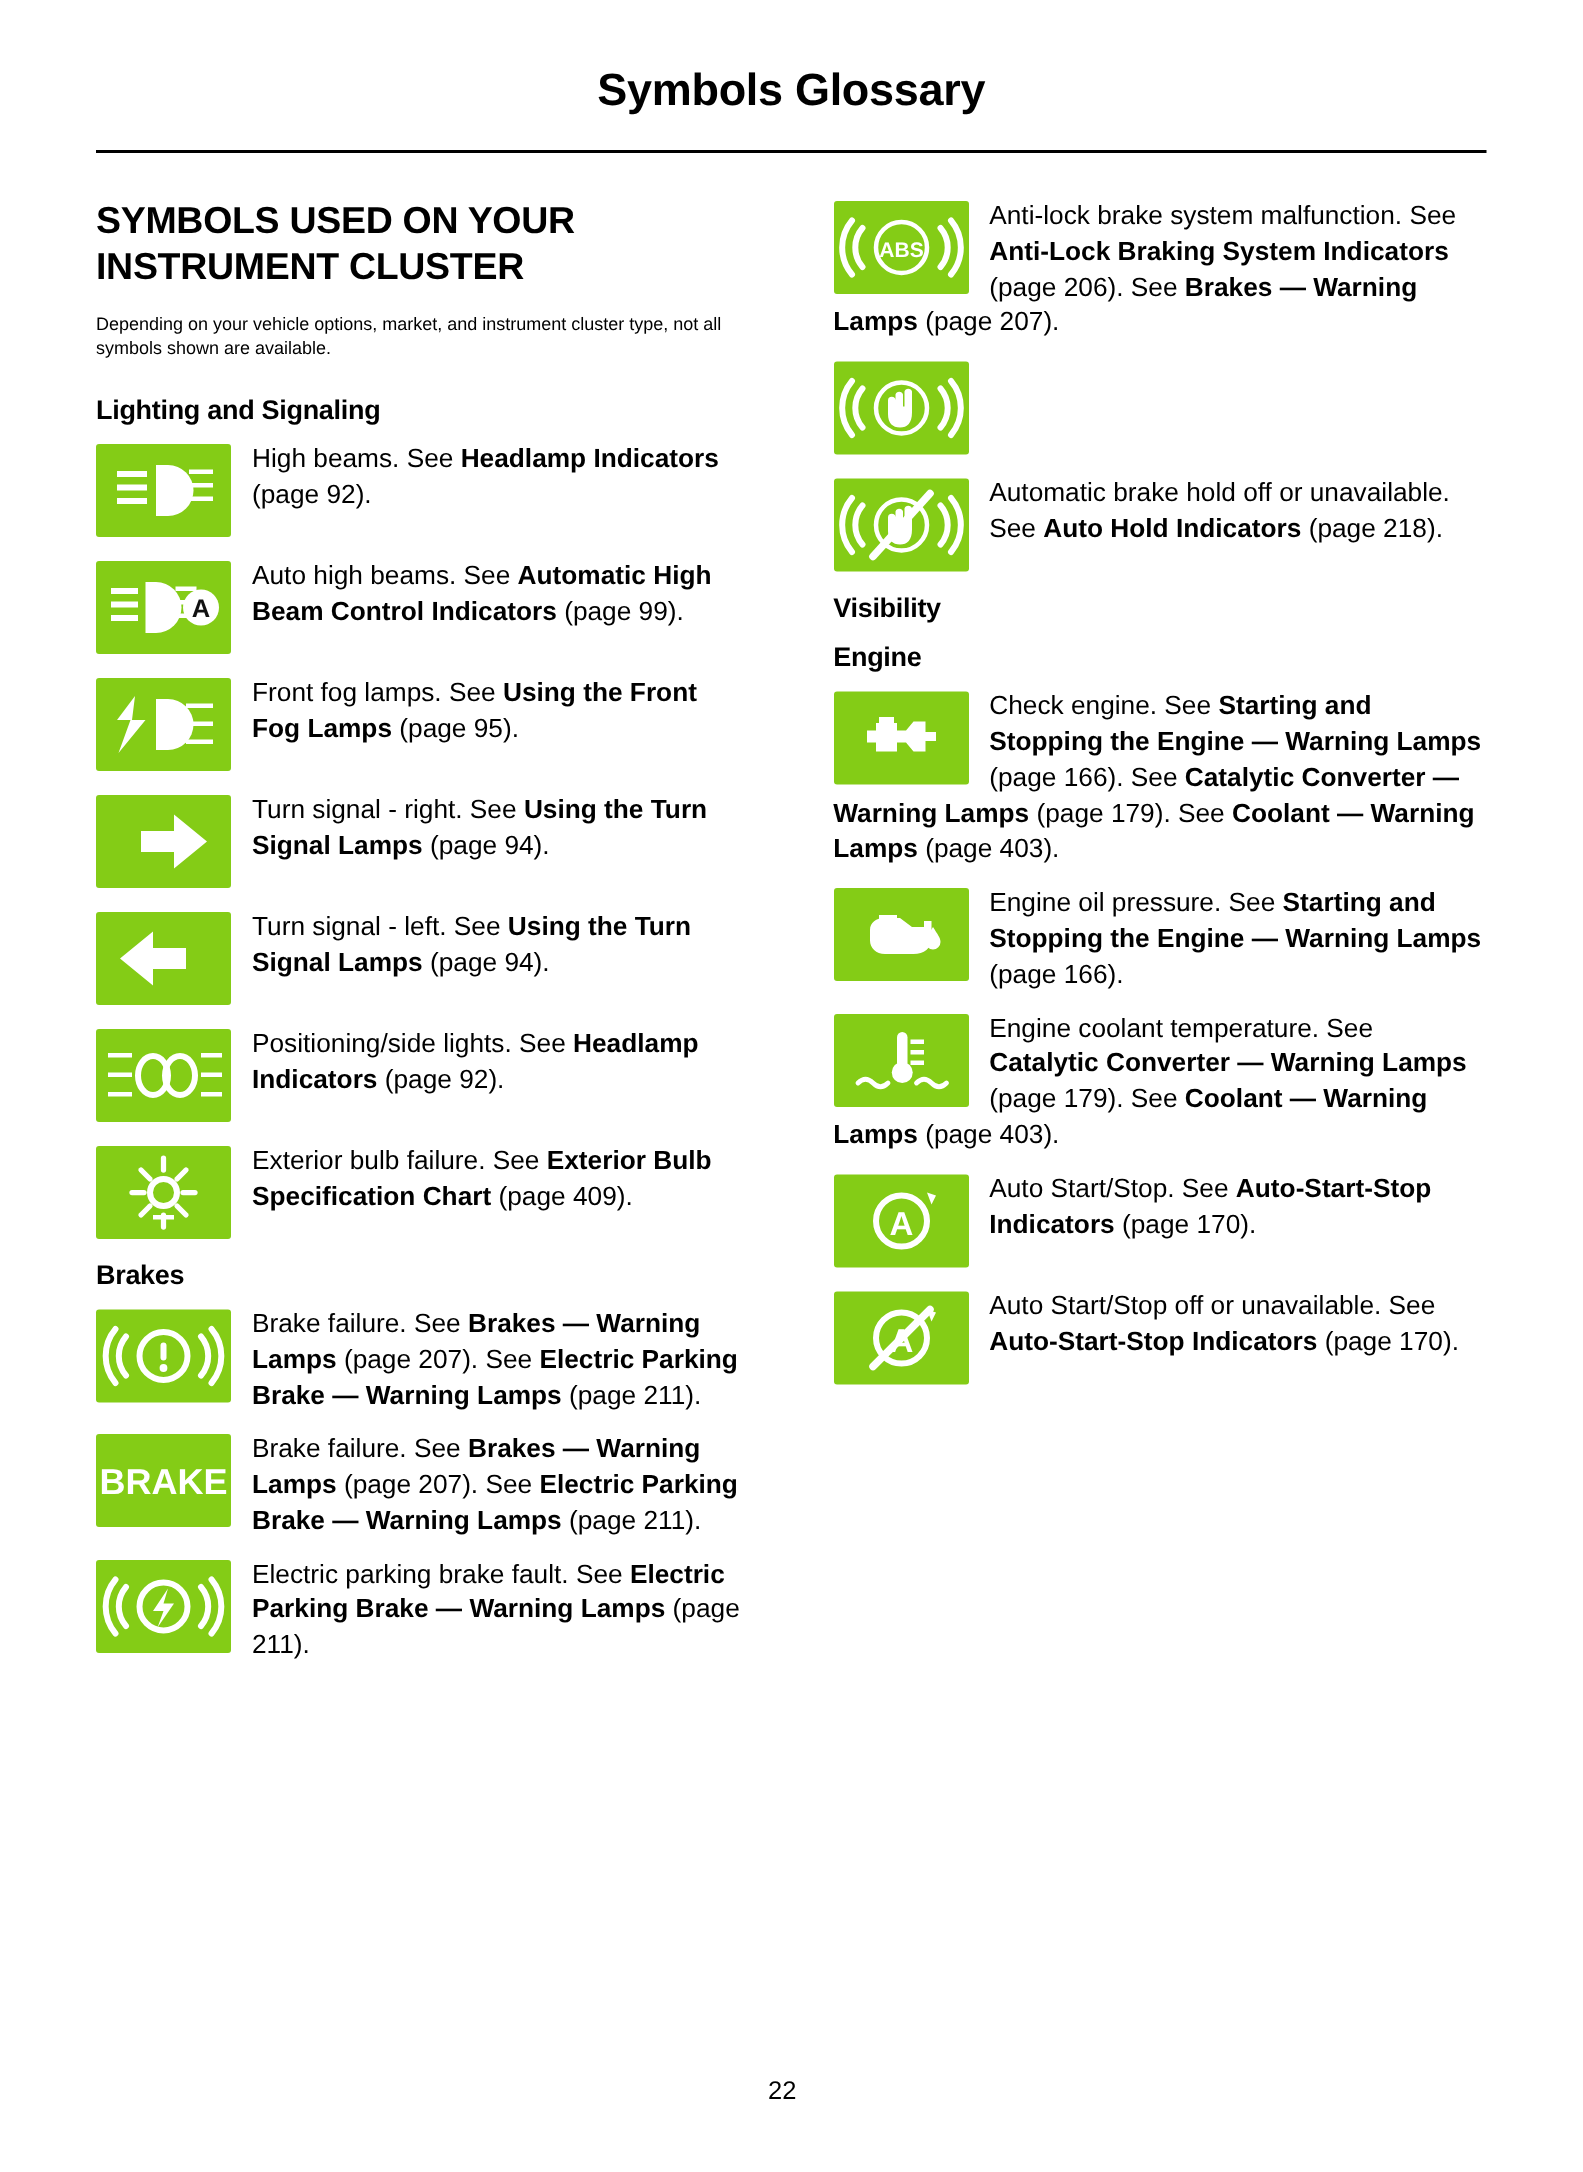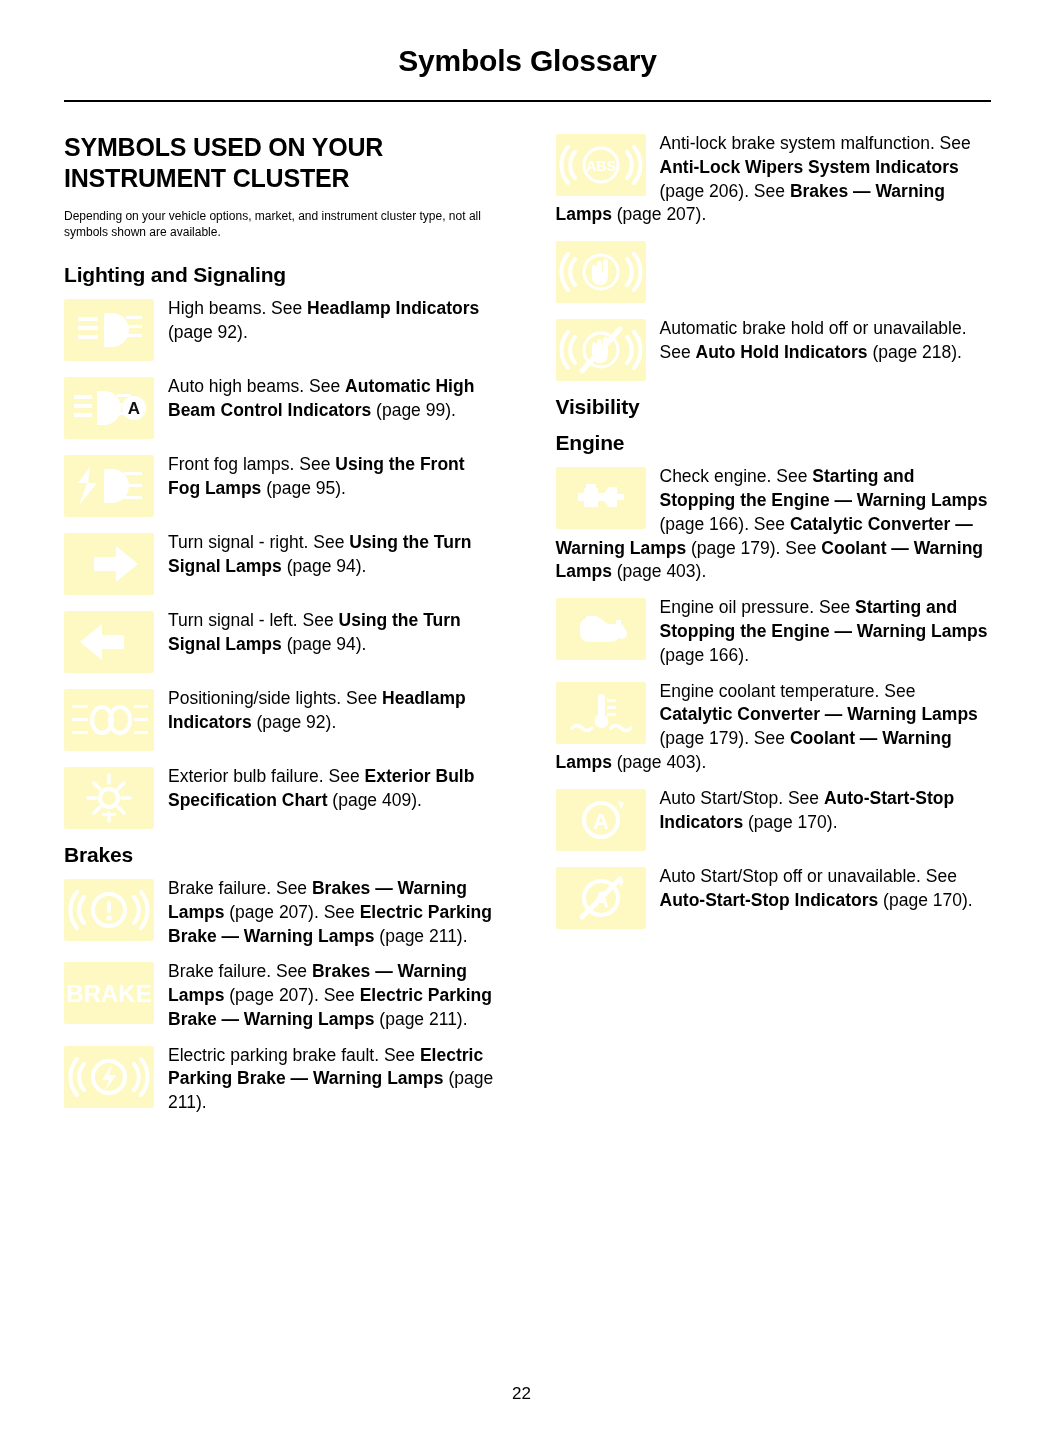--- a/index.html
+++ b/index.html
@@ -43,32 +43,32 @@
     line-height: 1.22;
     margin: 0 0 16px 0;
     letter-spacing: -0.2px;
   }
   p.intro {
     font-size: 12px;
     line-height: 1.33;
     margin: 0 0 22px 0;
   }
   h3.group-title {
-    font-size: 21px;
+    font-size: 18px;
     font-weight: bold;
     margin: 12px 0 10px 0;
     letter-spacing: -0.2px;
   }
   .entry {
     margin-bottom: 12px;
   }
   .entry .sym {
     float: left;
     width: 90px; height: 62px;
-    background: #fef9c3;
+    background: #84cc16;
     margin: 2px 14px 2px 0;
     position: relative;
     border-radius: 2px;
   }
   .entry .txt {
     font-size: 17.5px;
     line-height: 1.36;
   }
   .entry .txt b { font-weight: bold; }
   .clearfix::after { content: ""; display: block; clear: both; }
@@ -253,21 +253,21 @@
                 <circle cx="45" cy="31" r="17" fill="none" stroke="#fff" stroke-width="3"></circle>
                 <text x="45" y="37" font-family="Liberation Sans, sans-serif" font-size="14" font-weight="bold" text-anchor="middle" fill="#fff">ABS</text>
                 <g fill="none" stroke="#fff" stroke-width="4" stroke-linecap="round">
                   <path d="M19 18 a20 20 0 0 0 0 26"></path>
                   <path d="M71 18 a20 20 0 0 1 0 26"></path>
                   <path d="M12 13 a28 28 0 0 0 0 36"></path>
                   <path d="M78 13 a28 28 0 0 1 0 36"></path>
                 </g>
               </svg>
             </div>
-            <div class="txt">Anti-lock brake system malfunction. See <b>Anti-Lock Wipers System Indicators</b> (page 206).   See <b>Brakes — Warning Lamps</b> (page 207).</div>
+            <div class="txt">Anti-lock brake system malfunction. See <b>Anti-Lock Braking System Indicators</b> (page 206).   See <b>Brakes — Warning Lamps</b> (page 207).</div>
           </div>
           <div class="entry clearfix">
             <div class="sym">
               <svg width="90" height="62" viewBox="0 0 90 62">
                 <circle cx="45" cy="31" r="17" fill="none" stroke="#fff" stroke-width="3"></circle>
                 <path fill="#fff" d="M41 22 a2.6 2.6 0 0 1 5 0 v8 h1 v-10 a2.6 2.6 0 0 1 5 0 v14 c0 7 -3 10 -8 10 -5 0 -8 -3 -8 -9 v-9 a2.4 2.4 0 0 1 5 0 z"></path>
                 <g fill="none" stroke="#fff" stroke-width="4" stroke-linecap="round">
                   <path d="M19 18 a20 20 0 0 0 0 26"></path>
                   <path d="M71 18 a20 20 0 0 1 0 26"></path>
                   <path d="M12 13 a28 28 0 0 0 0 36"></path>

